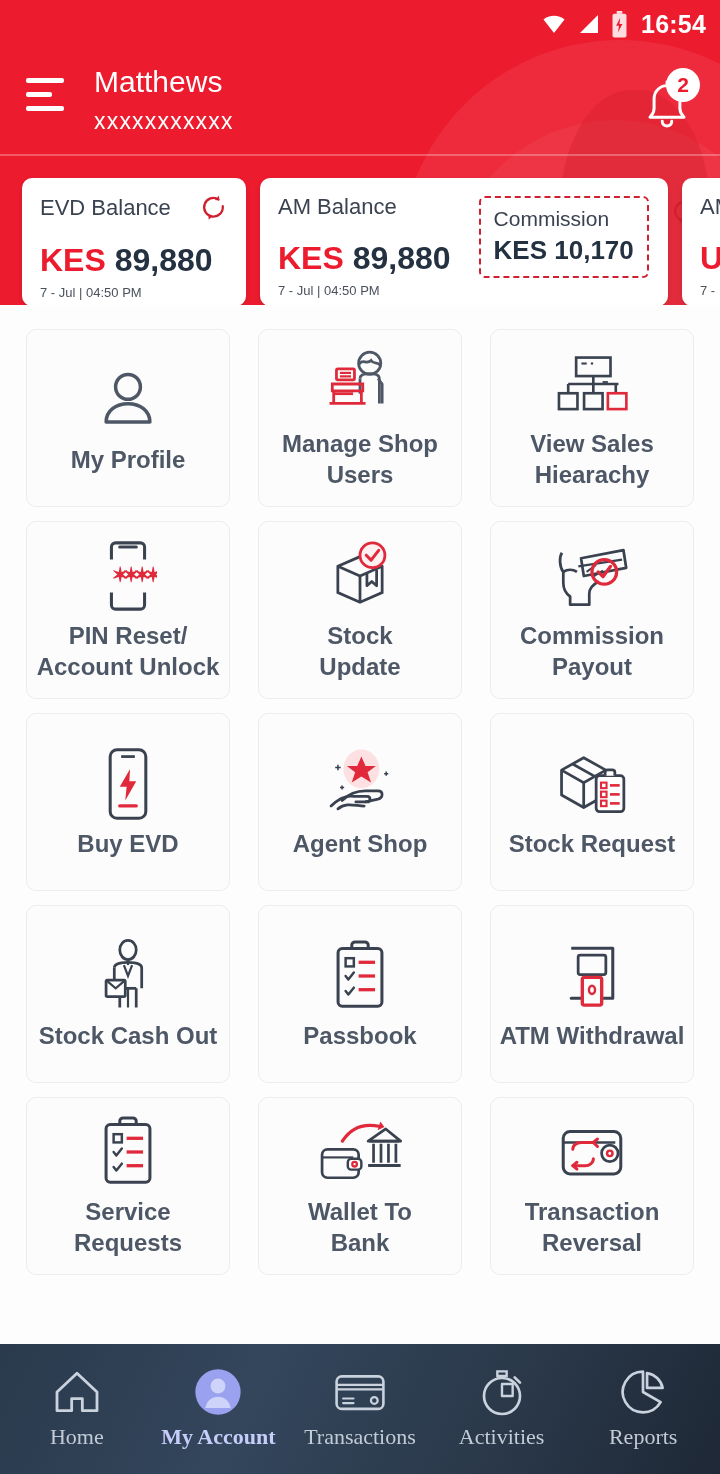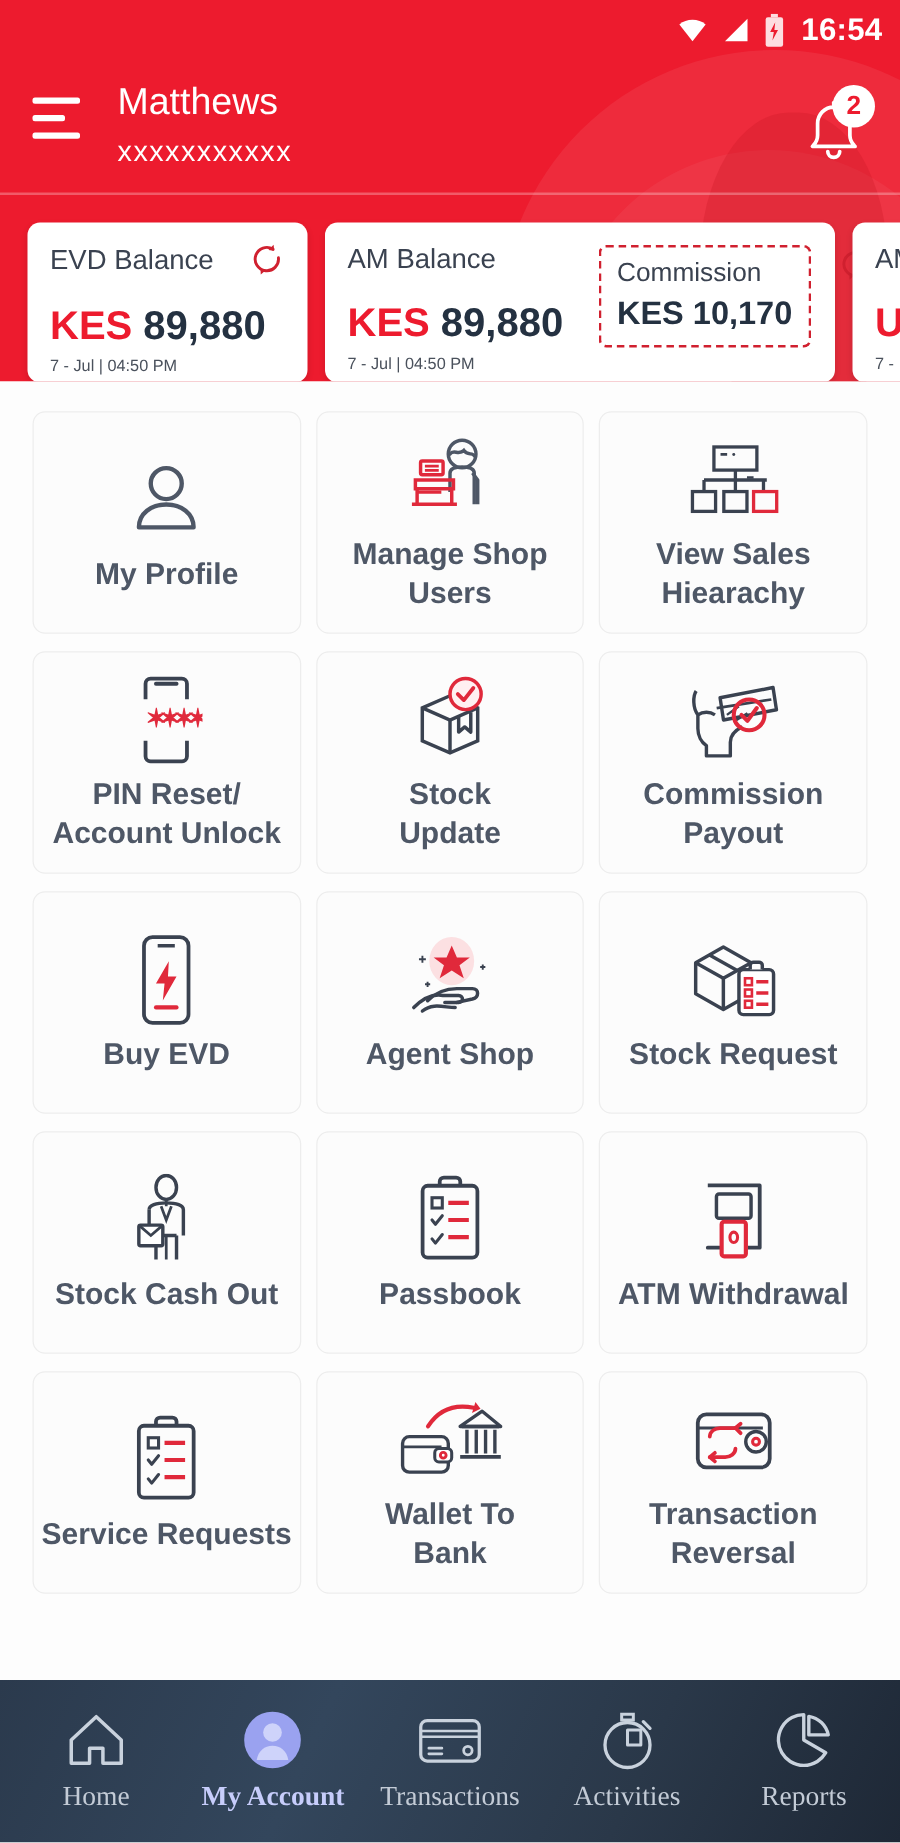--- a/index.html
+++ b/index.html
@@ -203,21 +203,21 @@
   .bal-refresh-abs {
     margin-left:22px;
     margin-top:4px;
   }
 
   
   .menu-grid {
     padding:24px 26px 0 26px;
     display:grid;
     grid-template-columns:repeat(3,1fr);
-    gap:14px 12px;
+    gap:14px 28px;
   }
   .tile {
     background:#FCFCFC;
     border:1px solid #EDEDED;
     border-radius:10px;
     height:178px;
     display:flex;
     flex-direction:column;
     align-items:center;
     justify-content:center;

